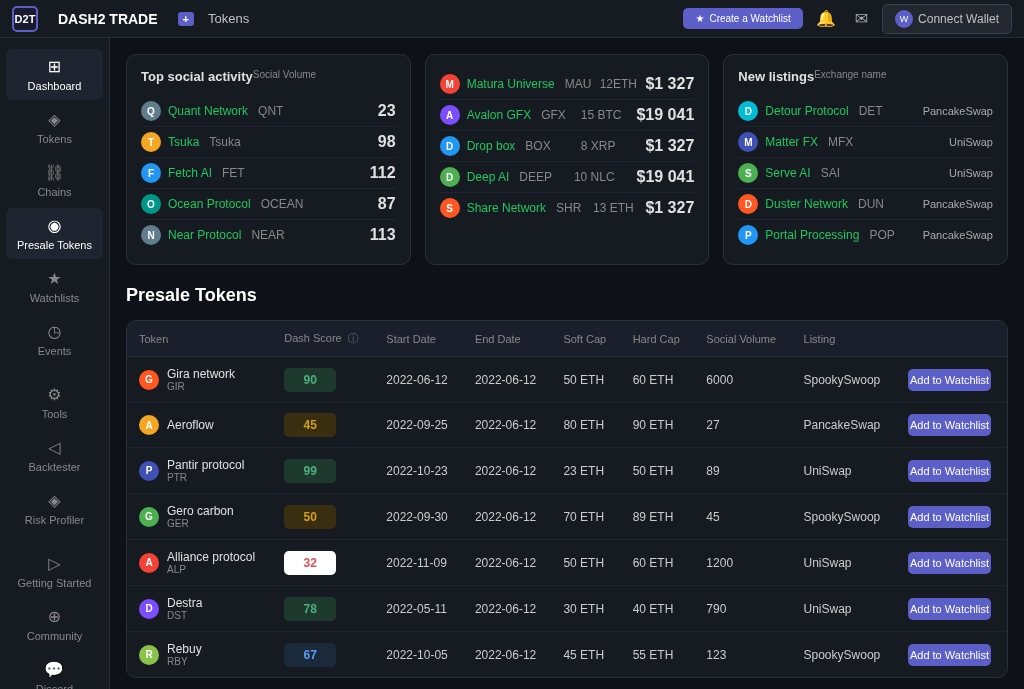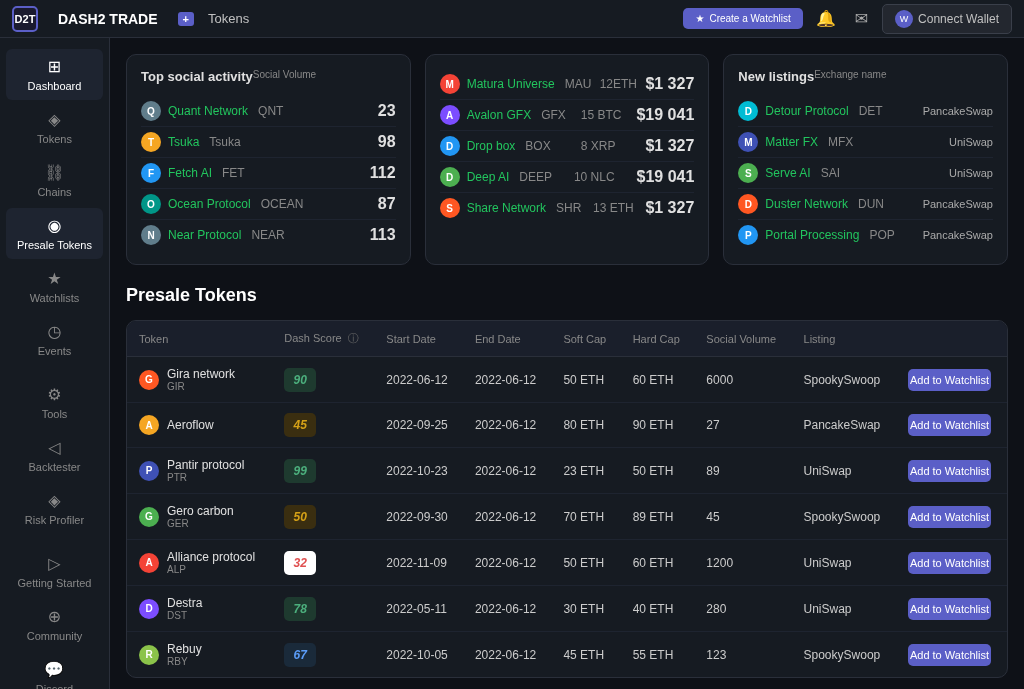--- a/index.html
+++ b/index.html
@@ -48,21 +48,21 @@
     .price-col { font-size: 12px; color: #888; }
     .exchange-col { font-size: 11px; color: #aaa; }
 
     
     .section-title { font-size: 18px; font-weight: 600; color: #fff; margin-bottom: 14px; }
     .table-wrapper { background: #161b22; border-radius: 10px; border: 1px solid #2a2f3a; overflow: hidden; }
     .ptable { width: 100%; border-collapse: collapse; }
     .ptable th { background: #1a1f2b; color: #888; font-size: 11px; font-weight: 500; padding: 10px 12px; text-align: left; border-bottom: 1px solid #2a2f3a; }
     .ptable td { padding: 10px 12px; border-bottom: 1px solid #1e2430; font-size: 12px; color: #ccc; vertical-align: middle; }
     .ptable tr:last-child td { border-bottom: none; }
-    .score-badge { display: inline-flex; align-items: center; justify-content: center; border-radius: 5px; width: 32px; height: 24px; font-size: 12px; font-weight: 700; font-style: italic; }
+    .score-badge { display: inline-flex; align-items: center; justify-content: center; border-radius: 5px; width: 52px; height: 24px; font-size: 12px; font-weight: 700; }
     .score-green { background: #1e3a2f; color: #4caf7d; }
     .score-yellow { background: #3a2e10; color: #d4a017; }
     .score-red { background: #ffffff; color: #e05050; }
     .score-blue { background: #1a2a3a; color: #5b9cf7; }
     .token-cell { display: flex; align-items: center; gap: 8px; }
     .token-cell-info .tname { font-size: 12px; color: #e0e0e0; font-weight: 500; }
     .token-cell-info .tticker { font-size: 10px; color: #888; }
     .watchlist-btn { background: #5b5fc7; border: none; color: #fff; border-radius: 5px; padding: 5px 2px; font-size: 11px; cursor: pointer; white-space: nowrap; }
     .info-icon { font-size: 11px; color: #666; margin-left: 3px; }
 
@@ -447,21 +447,21 @@
         </div>
       </div>
     </td>
     <td>
       <span class="score-badge score-green">78</span>
     </td>
     <td>2022-05-11</td>
     <td>2022-06-12</td>
     <td>30 ETH</td>
     <td>40 ETH</td>
-    <td>280</td>
+    <td>790</td>
     <td>UniSwap</td>
     <td>
       <button class="watchlist-btn">Add to Watchlist</button>
     </td>
   </tr>
             <tr>
     <td>
       <div class="token-cell">
         <div class="token-dot ti-lime">R</div>
         <div class="token-cell-info">

